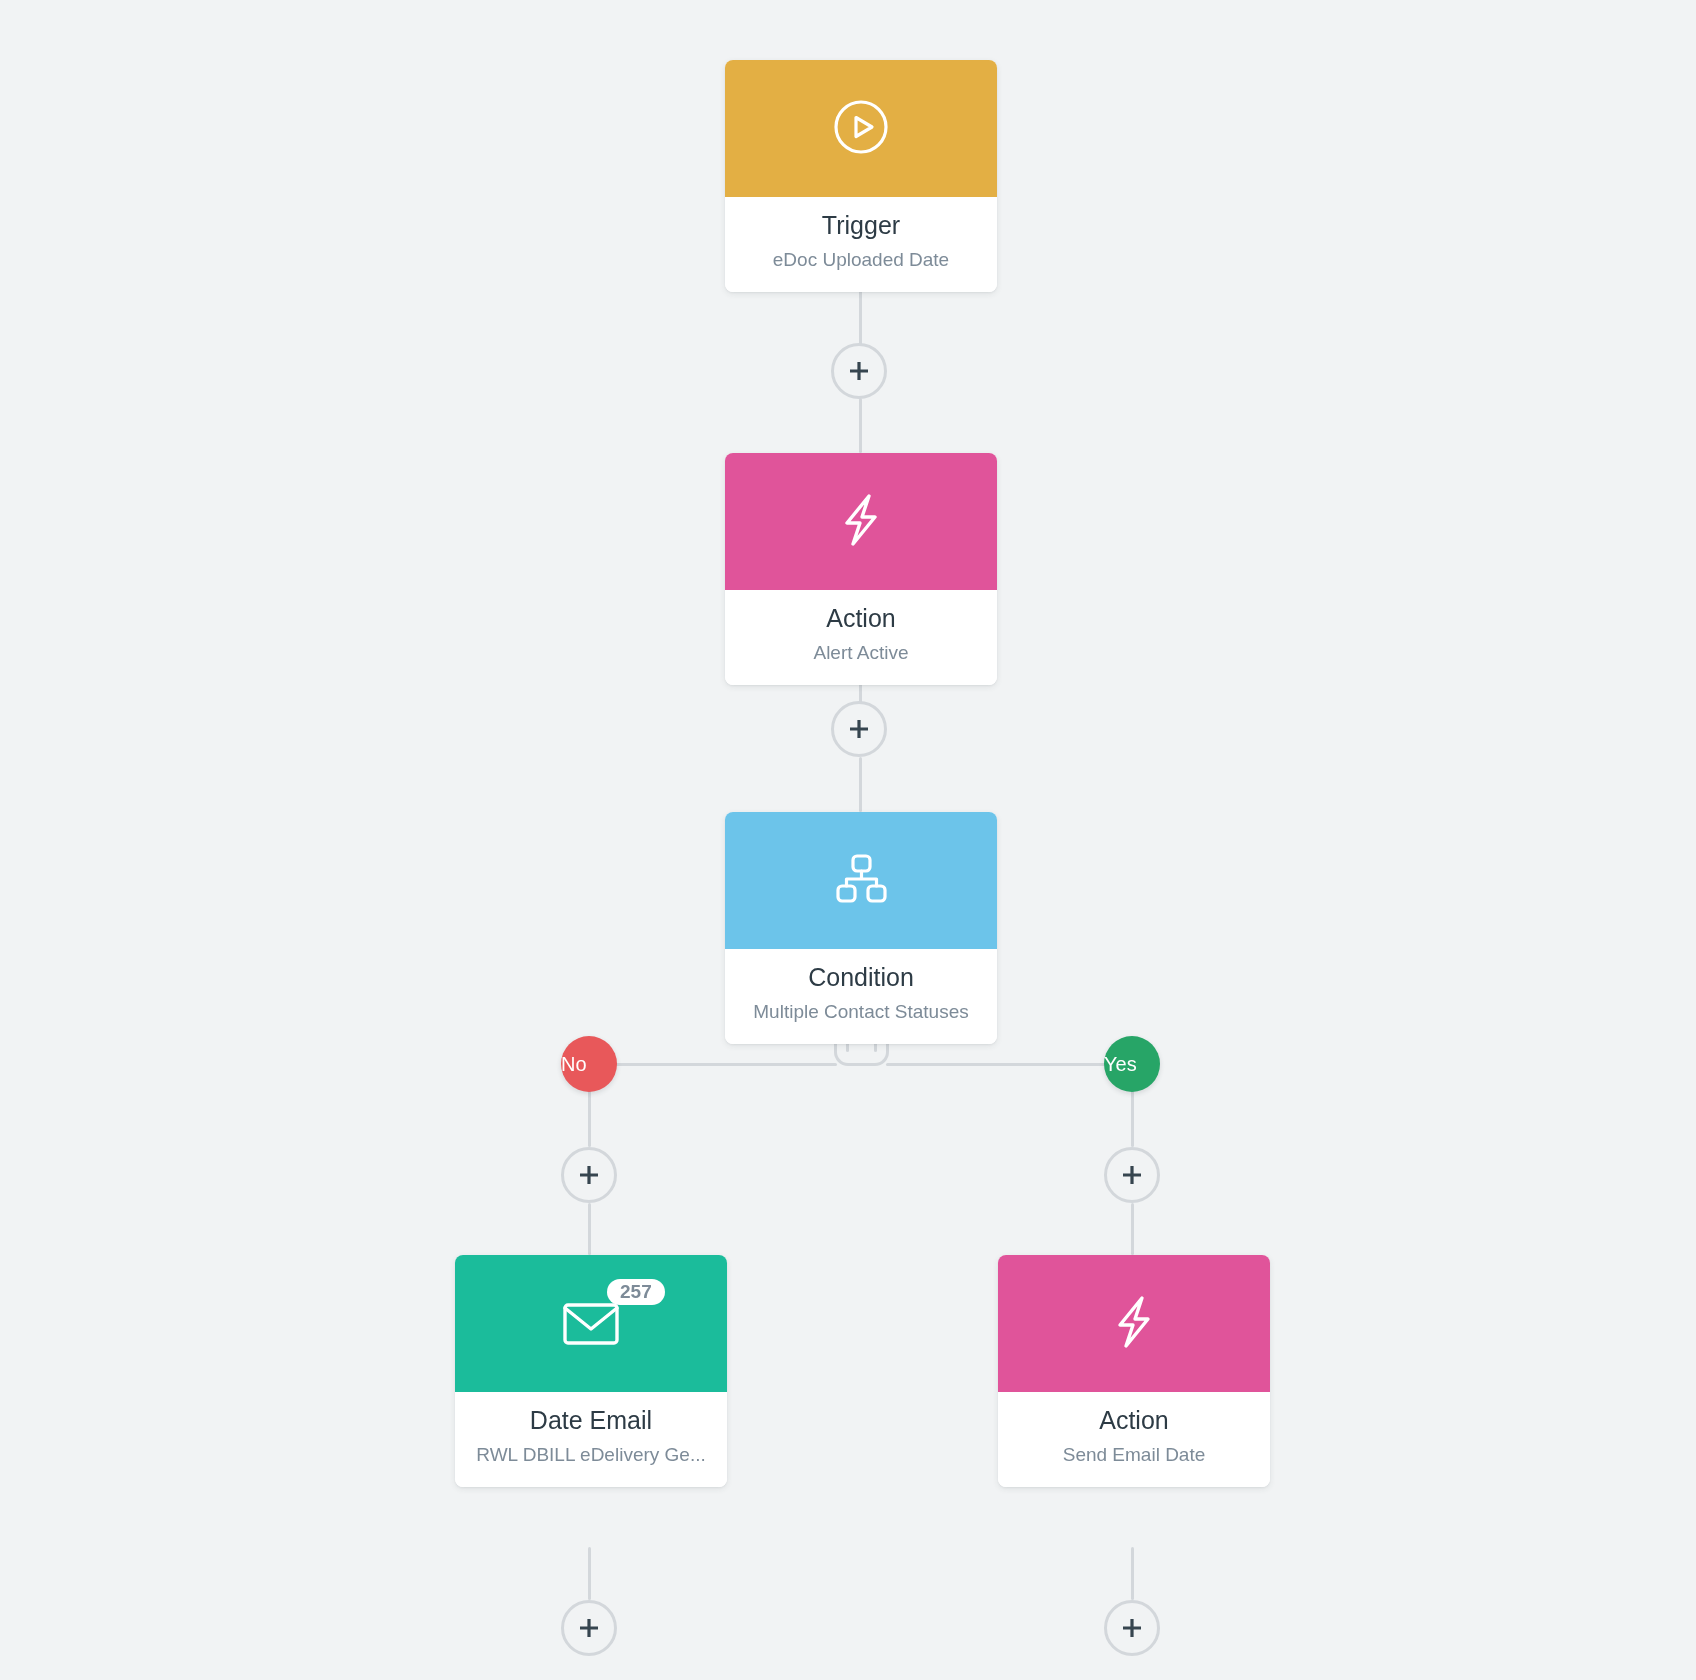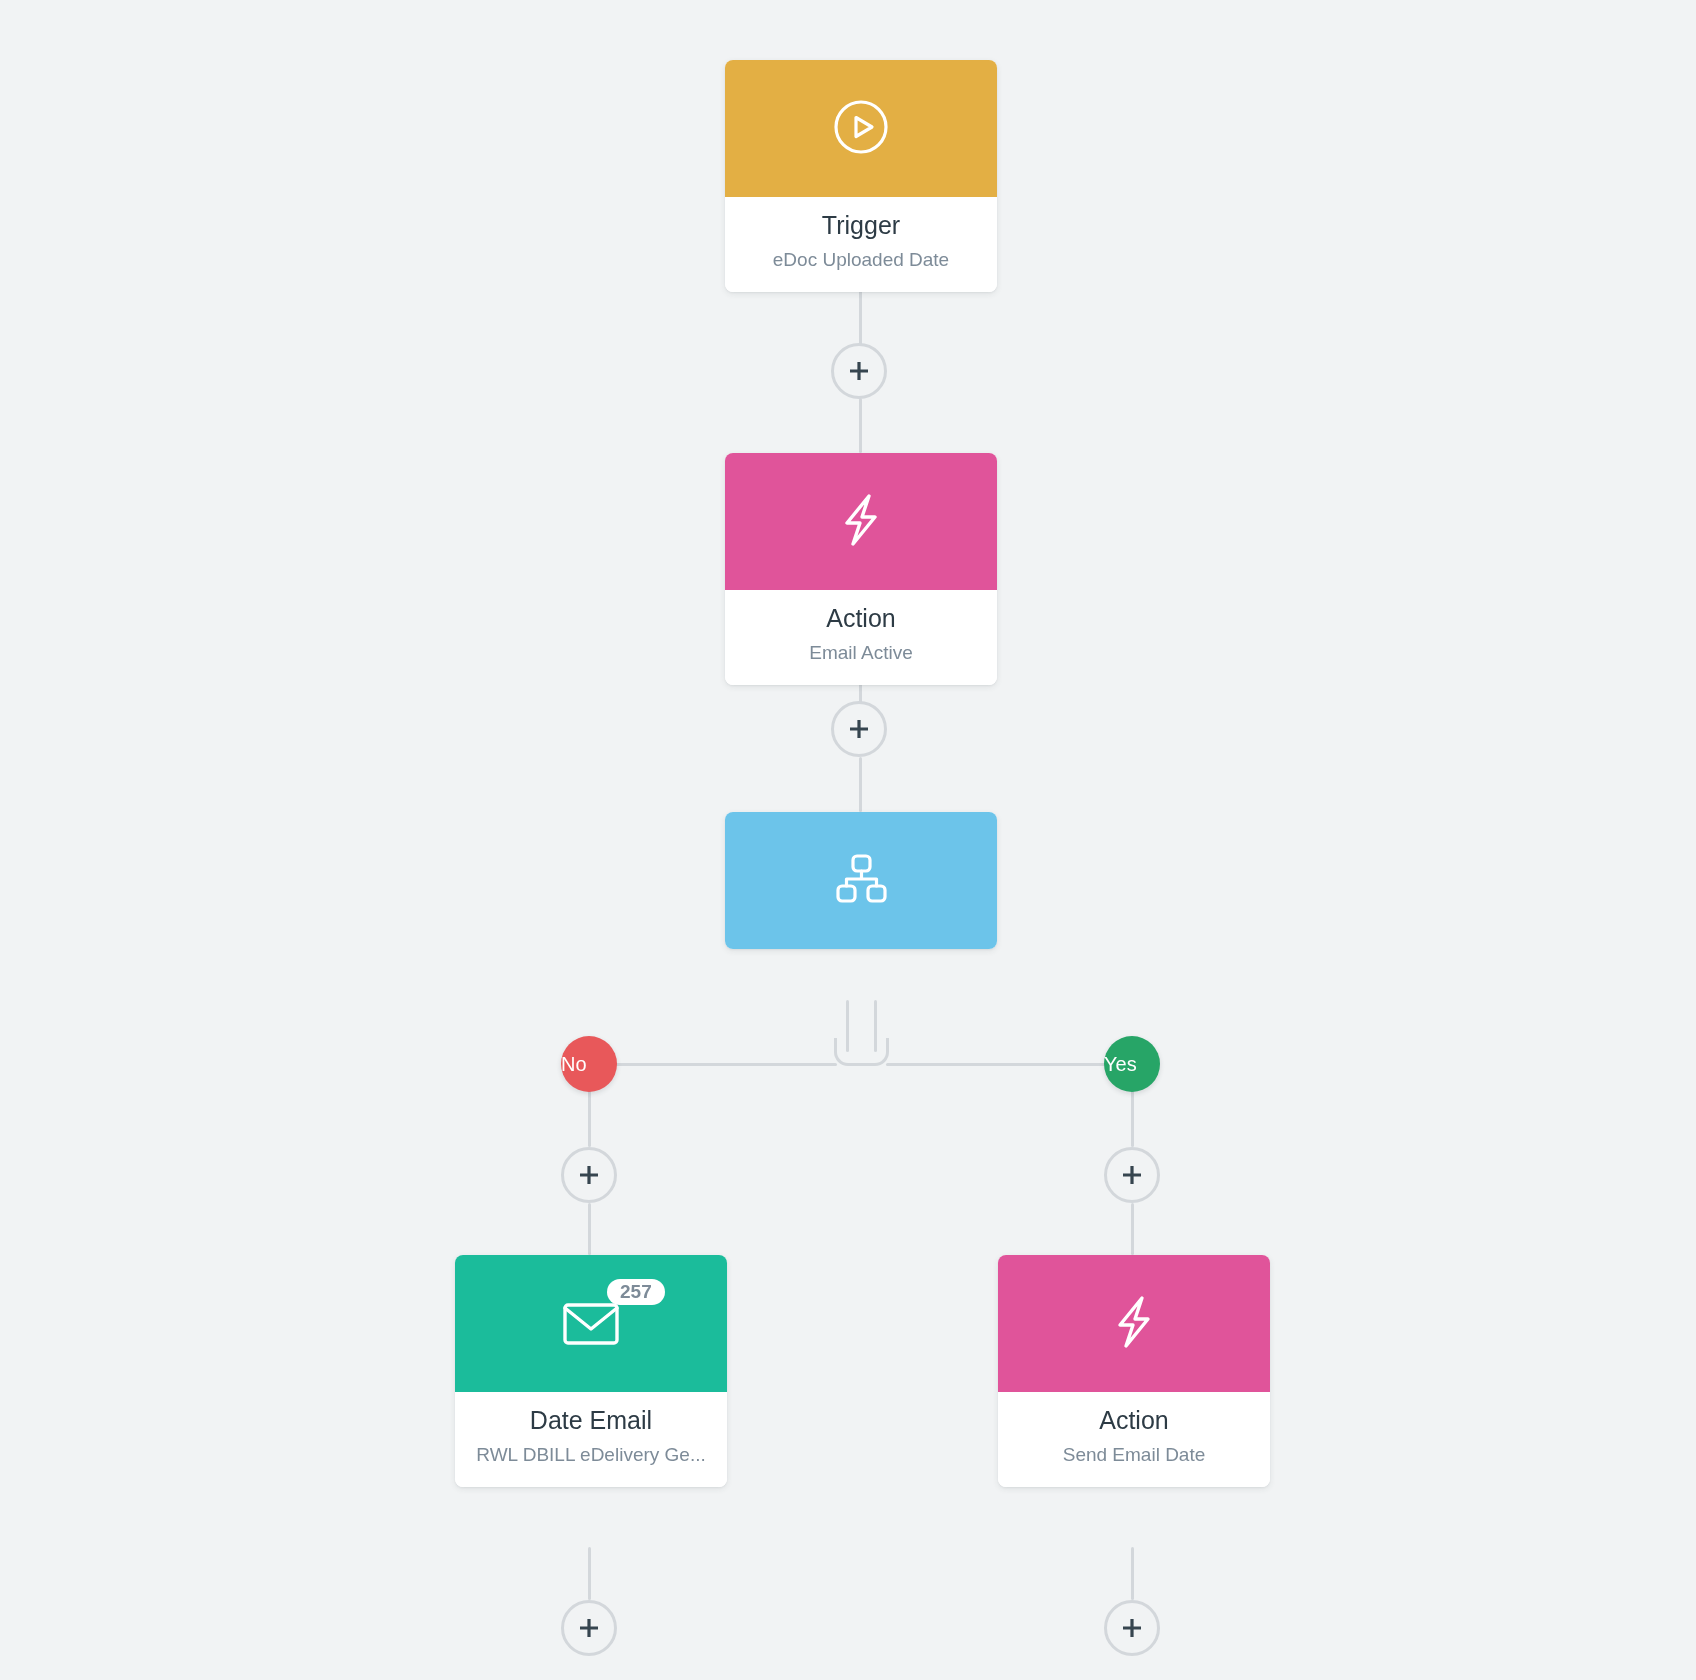--- a/index.html
+++ b/index.html
@@ -186,41 +186,45 @@
   <div class="node" style="left:702px; top:453px;">
     <div class="node-head" style="background:#e0549a;">
       <span class="icon-wrap">
         <svg width="54" height="60" viewBox="0 0 54 60">
           <path d="M35 6 L13 33 L26 33 L19 54 L41 27 L28 27 Z" fill="none" stroke="#ffffff" stroke-width="3.4" stroke-linejoin="round" stroke-linecap="round"></path>
         </svg>
       </span>
     </div>
     <div class="node-body">
       <div class="node-title">Action</div>
-      <div class="node-sub">Email Active</div>
+      <div class="node-sub">Alert Active</div>
     </div>
   </div>
 
   <div class="plus-btn" style="left:808px; top:701px;">
     <svg width="26" height="26" viewBox="0 0 26 26">
       <path d="M13 4 V22 M4 13 H22" stroke="#36454f" stroke-width="3.2"></path>
     </svg>
   </div>
 
   <div class="node" style="left:702px; top:812px;">
     <div class="node-head" style="background:#6cc4ea;">
       <span class="icon-wrap">
         <svg width="58" height="54" viewBox="0 0 58 54">
           <rect x="21" y="4" width="17" height="15" rx="4" fill="none" stroke="#ffffff" stroke-width="3.2"></rect>
           <rect x="6" y="34" width="17" height="15" rx="4" fill="none" stroke="#ffffff" stroke-width="3.2"></rect>
           <rect x="36" y="34" width="17" height="15" rx="4" fill="none" stroke="#ffffff" stroke-width="3.2"></rect>
           <path d="M29.5 19 V27 M14.5 34 V27 H44.5 V34" fill="none" stroke="#ffffff" stroke-width="3.2" stroke-linecap="round" stroke-linejoin="round"></path>
         </svg>
       </span>
     </div>
+    <div class="node-body">
+      <div class="node-title">Condition</div>
+      <div class="node-sub">Multiple Contact Statuses</div>
+    </div>
   </div>
 
   <div class="branch-badge" style="left:538px; top:1036px; background:#e8585a;">
     <span>No</span>
   </div>
   <div class="branch-badge" style="left:1081px; top:1036px; background:#27a567;">
     <span>Yes</span>
   </div>
 
   <div class="plus-btn" style="left:538px; top:1147px;">

